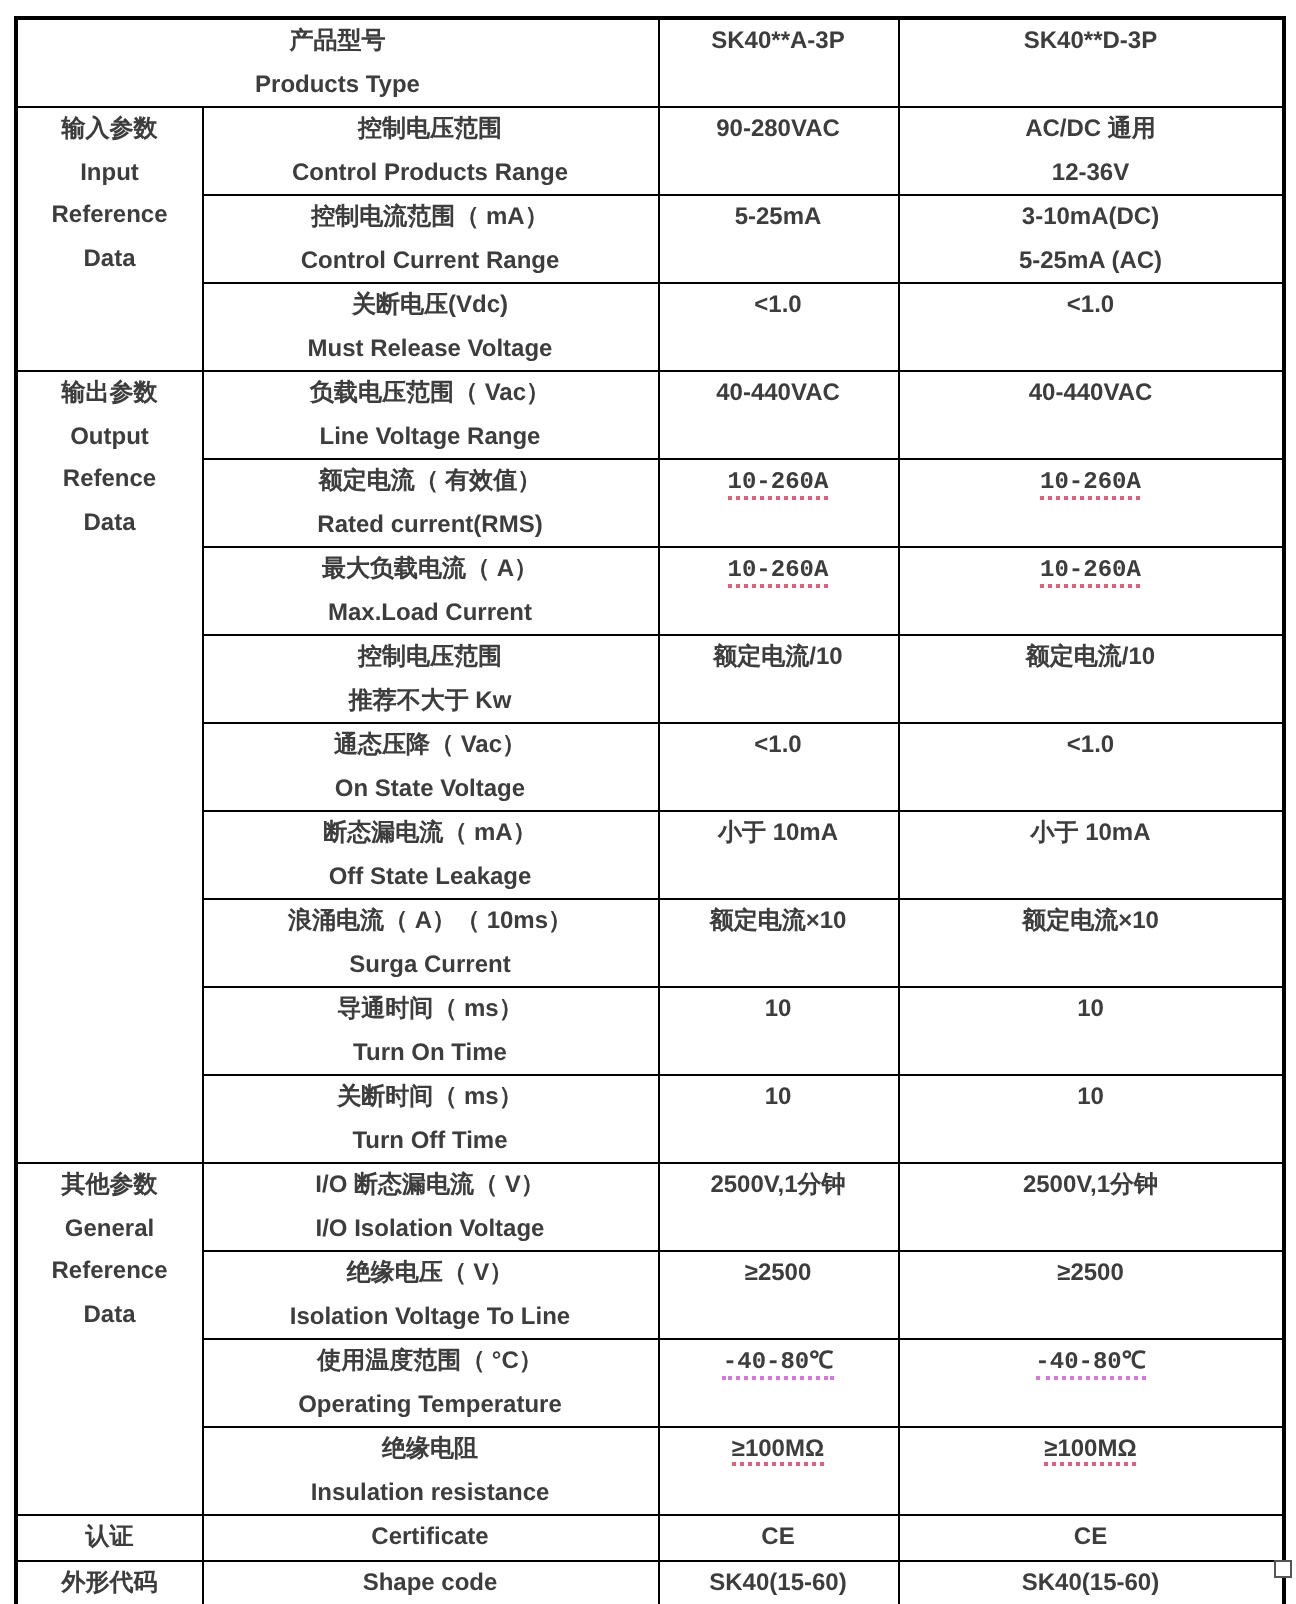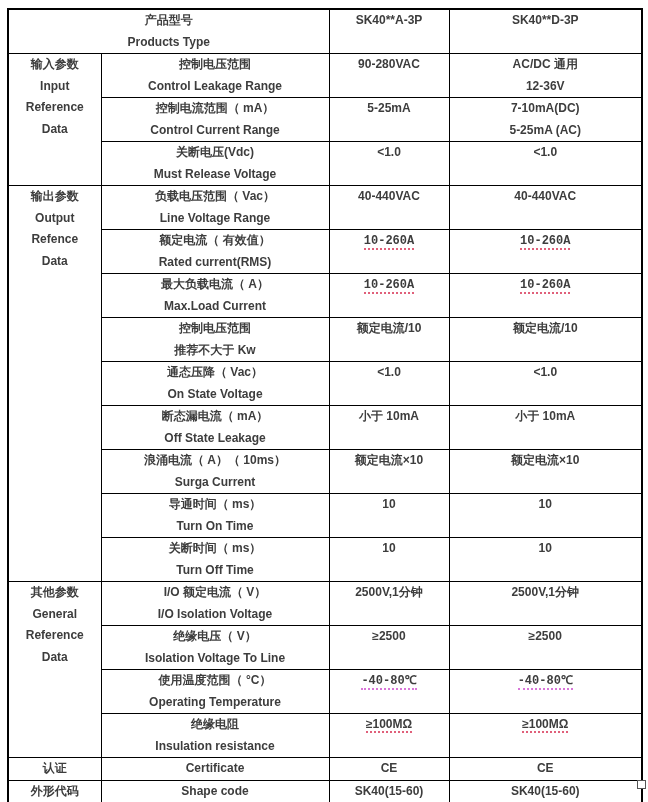--- a/index.html
+++ b/index.html
@@ -82,40 +82,40 @@
       </tr>
     <tr class="row-2">
           <td rowspan="3" class="group-cell">
             <div>输入参数</div>
             <div>Input</div>
             <div>Reference</div>
             <div>Data</div>
           </td>
           <td>
             <div class="cn">控制电压范围</div>
-            <div class="en">Control Leakage Range</div>
+            <div class="en">Control Products Range</div>
           </td>
           <td>
             <div><span>90-280VAC</span></div>
           </td>
           <td>
             <div><span>AC/DC 通用</span></div>
             <div><span>12-36V</span></div>
           </td>
         </tr>
         <tr class="row-2">
           <td>
             <div class="cn">控制电流范围（ mA）</div>
             <div class="en">Control Current Range</div>
           </td>
           <td>
             <div><span>5-25mA</span></div>
           </td>
           <td>
-            <div><span>7-10mA(DC)</span></div>
+            <div><span>3-10mA(DC)</span></div>
             <div><span>5-25mA (AC)</span></div>
           </td>
         </tr>
         <tr class="row-2">
           <td>
             <div class="cn">关断电压(Vdc)</div>
             <div class="en">Must Release Voltage</div>
           </td>
           <td>
             <div><span>&lt;1.0</span></div>
@@ -239,21 +239,21 @@
           </td>
         </tr>
         <tr class="row-2">
           <td rowspan="4" class="group-cell">
             <div>其他参数</div>
             <div>General</div>
             <div>Reference</div>
             <div>Data</div>
           </td>
           <td>
-            <div class="cn">I/O 额定电流（ V）</div>
+            <div class="cn">I/O 断态漏电流（ V）</div>
             <div class="en">I/O Isolation Voltage</div>
           </td>
           <td>
             <div><span>2500V,1分钟</span></div>
           </td>
           <td>
             <div><span>2500V,1分钟</span></div>
           </td>
         </tr>
         <tr class="row-2">

